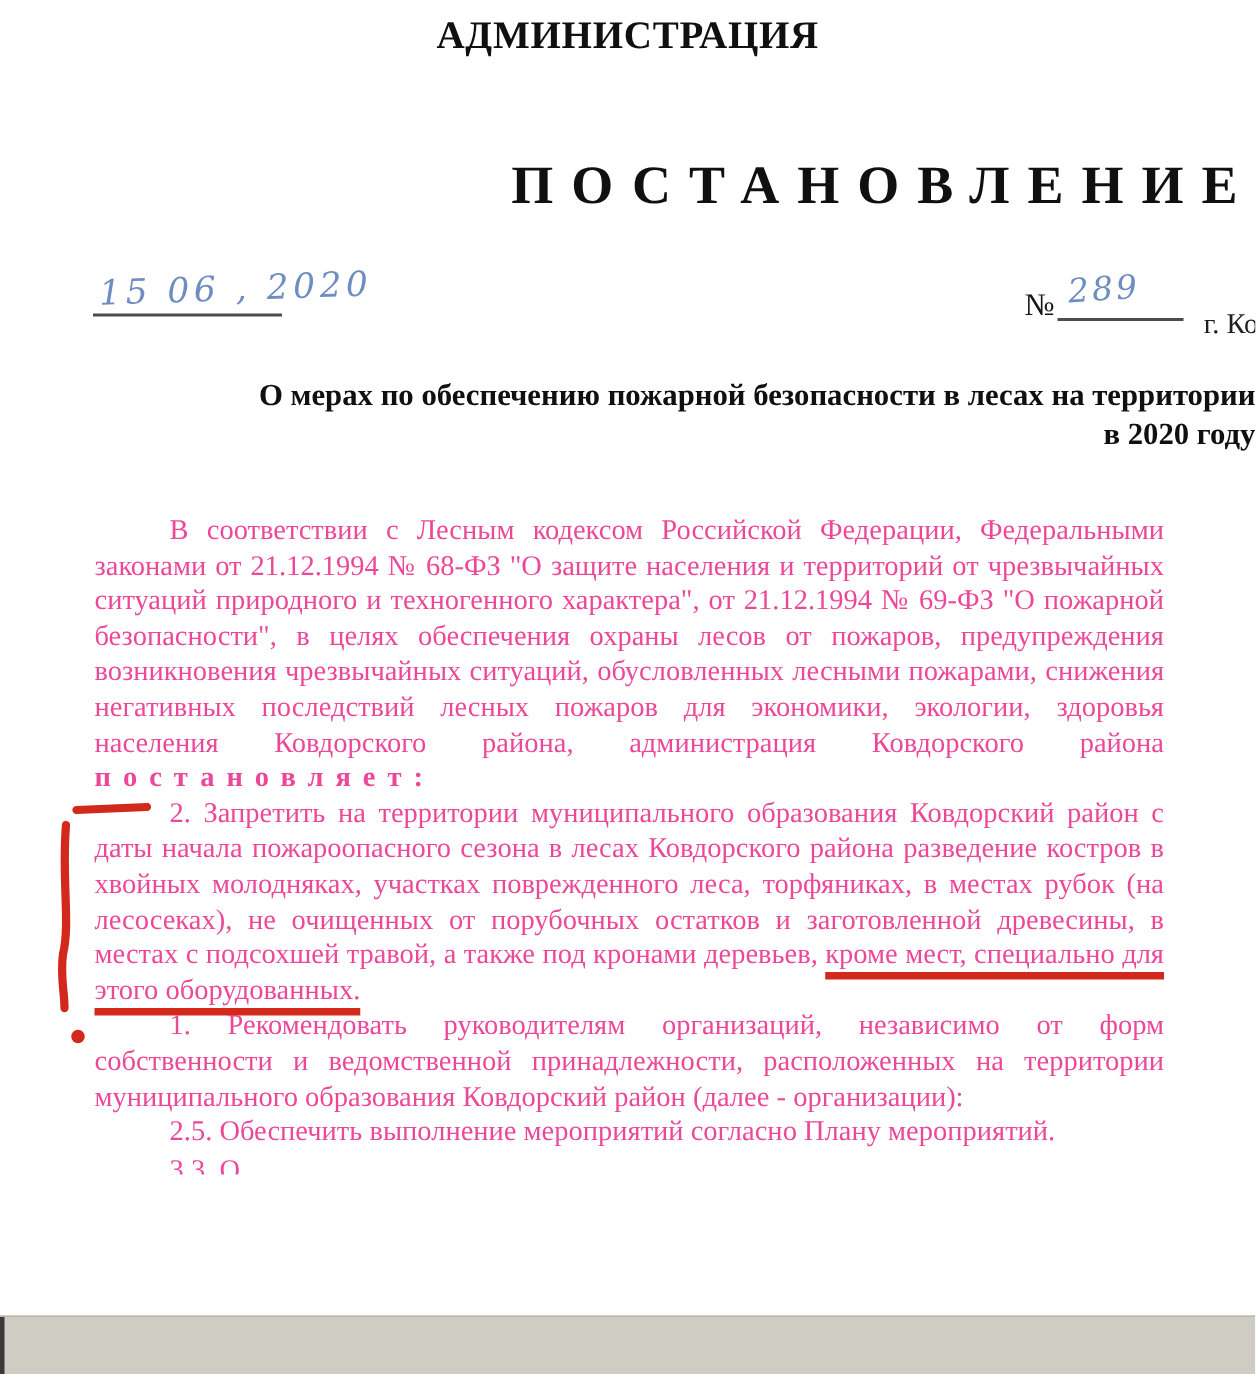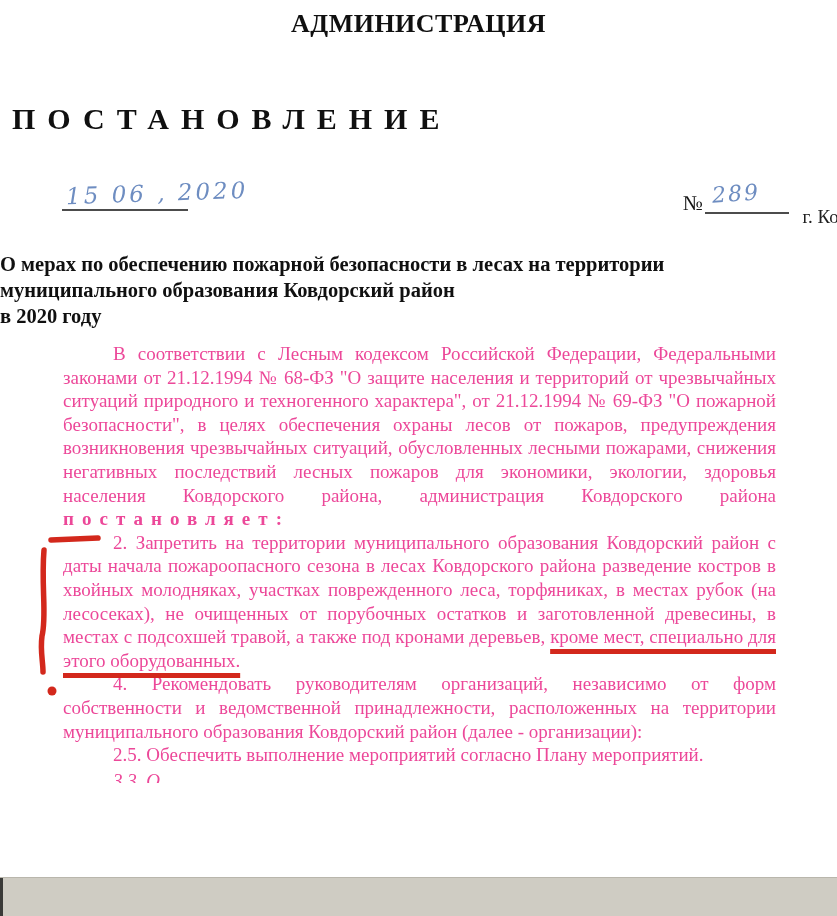--- a/index.html
+++ b/index.html
@@ -10,40 +10,40 @@
     overflow: hidden;
     font-family: "Liberation Serif", serif;
     color: #1f1f1f;
   }
   .org-block { padding-top: 9px; text-align: center; }
   .org-line {
     font-weight: bold; font-size: 26px; line-height: 29px;
     color: #101010; letter-spacing: 0.5px;
   }
   .doctype {
-    margin-top: 64px; text-align: left;
-    font-weight: bold; font-size: 30px; color: #101010;
+    margin-top: 64px; text-align: right;
+    font-weight: bold; font-size: 36px; color: #101010;
     letter-spacing: 12px; text-indent: 12px;
   }
   .hand {
     position: absolute;
     font-family: "DejaVu Serif", serif;
     font-style: italic;
     color: #6e8dc1;
   }
   .date-hand { left: 66px; top: 180px; font-size: 23px; letter-spacing: 3px; transform: rotate(-2deg); }
   .num-hand  { left: 712px; top: 181px; font-size: 22px; letter-spacing: 2px; transform: rotate(-4deg); }
   .rule { position: absolute; height: 2px; background: #4c4c4c; }
   .date-rule { left: 62px; top: 209px; width: 126px; }
   .num-rule  { left: 705px; top: 212px; width: 84px; }
   .num-label { position: absolute; left: 683px; top: 191px; font-size: 21px; color: #151515; }
   .city { position: absolute; top: 206px; left: 0; width: 100%; text-align: right; font-size: 19px; padding-left: 39px; }
   .title-block {
     position: absolute; top: 251px; left: 0; width: 100%;
-    text-align: left; font-weight: bold; font-size: 20.5px; line-height: 26px;
+    text-align: right; font-weight: bold; font-size: 20.5px; line-height: 26px;
     color: #101010;
   }
   .body-block {
     position: absolute; top: 342px; left: 63px; width: 713px;
     font-size: 19px; line-height: 23.6px; text-align: justify;
     color: #ec4899;
   }
   .body-block p { margin: 0; text-indent: 50px; }
   .resolves { font-weight: bold; letter-spacing: 8px; white-space: nowrap; }
   .item2-wrap { position: relative; }
@@ -53,21 +53,21 @@
     pointer-events: none;
   }
   .red-underline-phrase {
     text-decoration: underline;
     text-decoration-color: #d3281c;
     text-decoration-thickness: 4.5px;
     text-underline-offset: 6px;
     text-decoration-skip-ink: none;
   }
   .clipped-line { height: 14px; overflow: hidden; margin-top: 2px; }
-  .clipped-line p { margin: 0; text-indent: 50px; font-style: italic; }
+  .clipped-line p { margin: 0; text-indent: 50px; }
   .bottom-bar {
     position: absolute; left: 0; top: 877px; width: 837px; height: 39px;
     border-top: 1px solid #b9b6ac;
     z-index: 5;
   }
   .bottom-bar .edge {
     position: absolute; left: 0; top: 0; width: 3px; height: 100%;
     background: #3a3a38;
   }
 </style>
@@ -86,38 +86,37 @@
   <div class="rule date-rule" style="background: rgb(76, 76, 76);"></div>
 
   <div class="num-label">№</div>
   <div class="hand num-hand" style="color: rgb(110, 141, 193);">289</div>
   <div class="rule num-rule" style="background: rgb(76, 76, 76);"></div>
 
   <div class="city">г. Ковдор</div>
 
   <div class="title-block">
     <div>О мерах по обеспечению пожарной безопасности в лесах на территории</div>
-    <div>муниципального образования Ковдорский район</div>
     <div>в 2020 году</div>
   </div>
 
   <div class="body-block">
     <p><span>В соответствии с Лесным кодексом Российской Федерации, Федеральными законами от 21.12.1994 № 68-ФЗ "О защите населения и территорий от чрезвычайных ситуаций природного и техногенного характера", от 21.12.1994 № 69-ФЗ "О пожарной безопасности", в целях обеспечения охраны лесов от пожаров, предупреждения возникновения чрезвычайных ситуаций, обусловленных лесными пожарами, снижения негативных последствий лесных пожаров для экономики, экологии, здоровья населения Ковдорского района, администрация Ковдорского района</span> <span class="resolves">постановляет:</span></p>
 
 
     <div class="item2-wrap">
       <svg class="red-marks" viewBox="0 0 120 175">
         <path d="M 21,9 L 68,7" stroke="#d3281c" stroke-width="5.5" stroke-linecap="round" fill="none"></path>
         <path d="M 14,19 C 11,55 17,85 12,105 C 10,120 13,130 13,141" stroke="#d3281c" stroke-width="5.5" stroke-linecap="round" fill="none"></path>
         <circle cx="22" cy="160" r="4.5" fill="#d3281c"></circle>
       </svg>
       <p><span>2. Запретить на территории муниципального образования Ковдорский район с даты начала пожароопасного сезона в лесах Ковдорского района разведение костров в хвойных молодняках, участках поврежденного леса, торфяниках, в местах рубок (на лесосеках), не очищенных от порубочных остатков и заготовленной древесины, в местах с подсохшей травой, а также под кронами деревьев, </span><span class="red-underline-phrase" style="text-decoration-color: rgb(211, 40, 28);">кроме мест, специально для этого оборудованных.</span></p>
     </div>
 
-    <p>4. Рекомендовать руководителям организаций, независимо от форм собственности и ведомственной принадлежности, расположенных на территории муниципального образования Ковдорский район (далее - организации):</p>
+    <p>1. Рекомендовать руководителям организаций, независимо от форм собственности и ведомственной принадлежности, расположенных на территории муниципального образования Ковдорский район (далее - организации):</p>
     <p>2.5. Обеспечить выполнение мероприятий согласно Плану мероприятий.</p>
 
     <div class="clipped-line">
       <p>3.3. О</p>
     </div>
   </div>
 
   <div class="bottom-bar" style="background: rgb(207, 204, 195);">
     <div class="edge"></div>
   </div>

